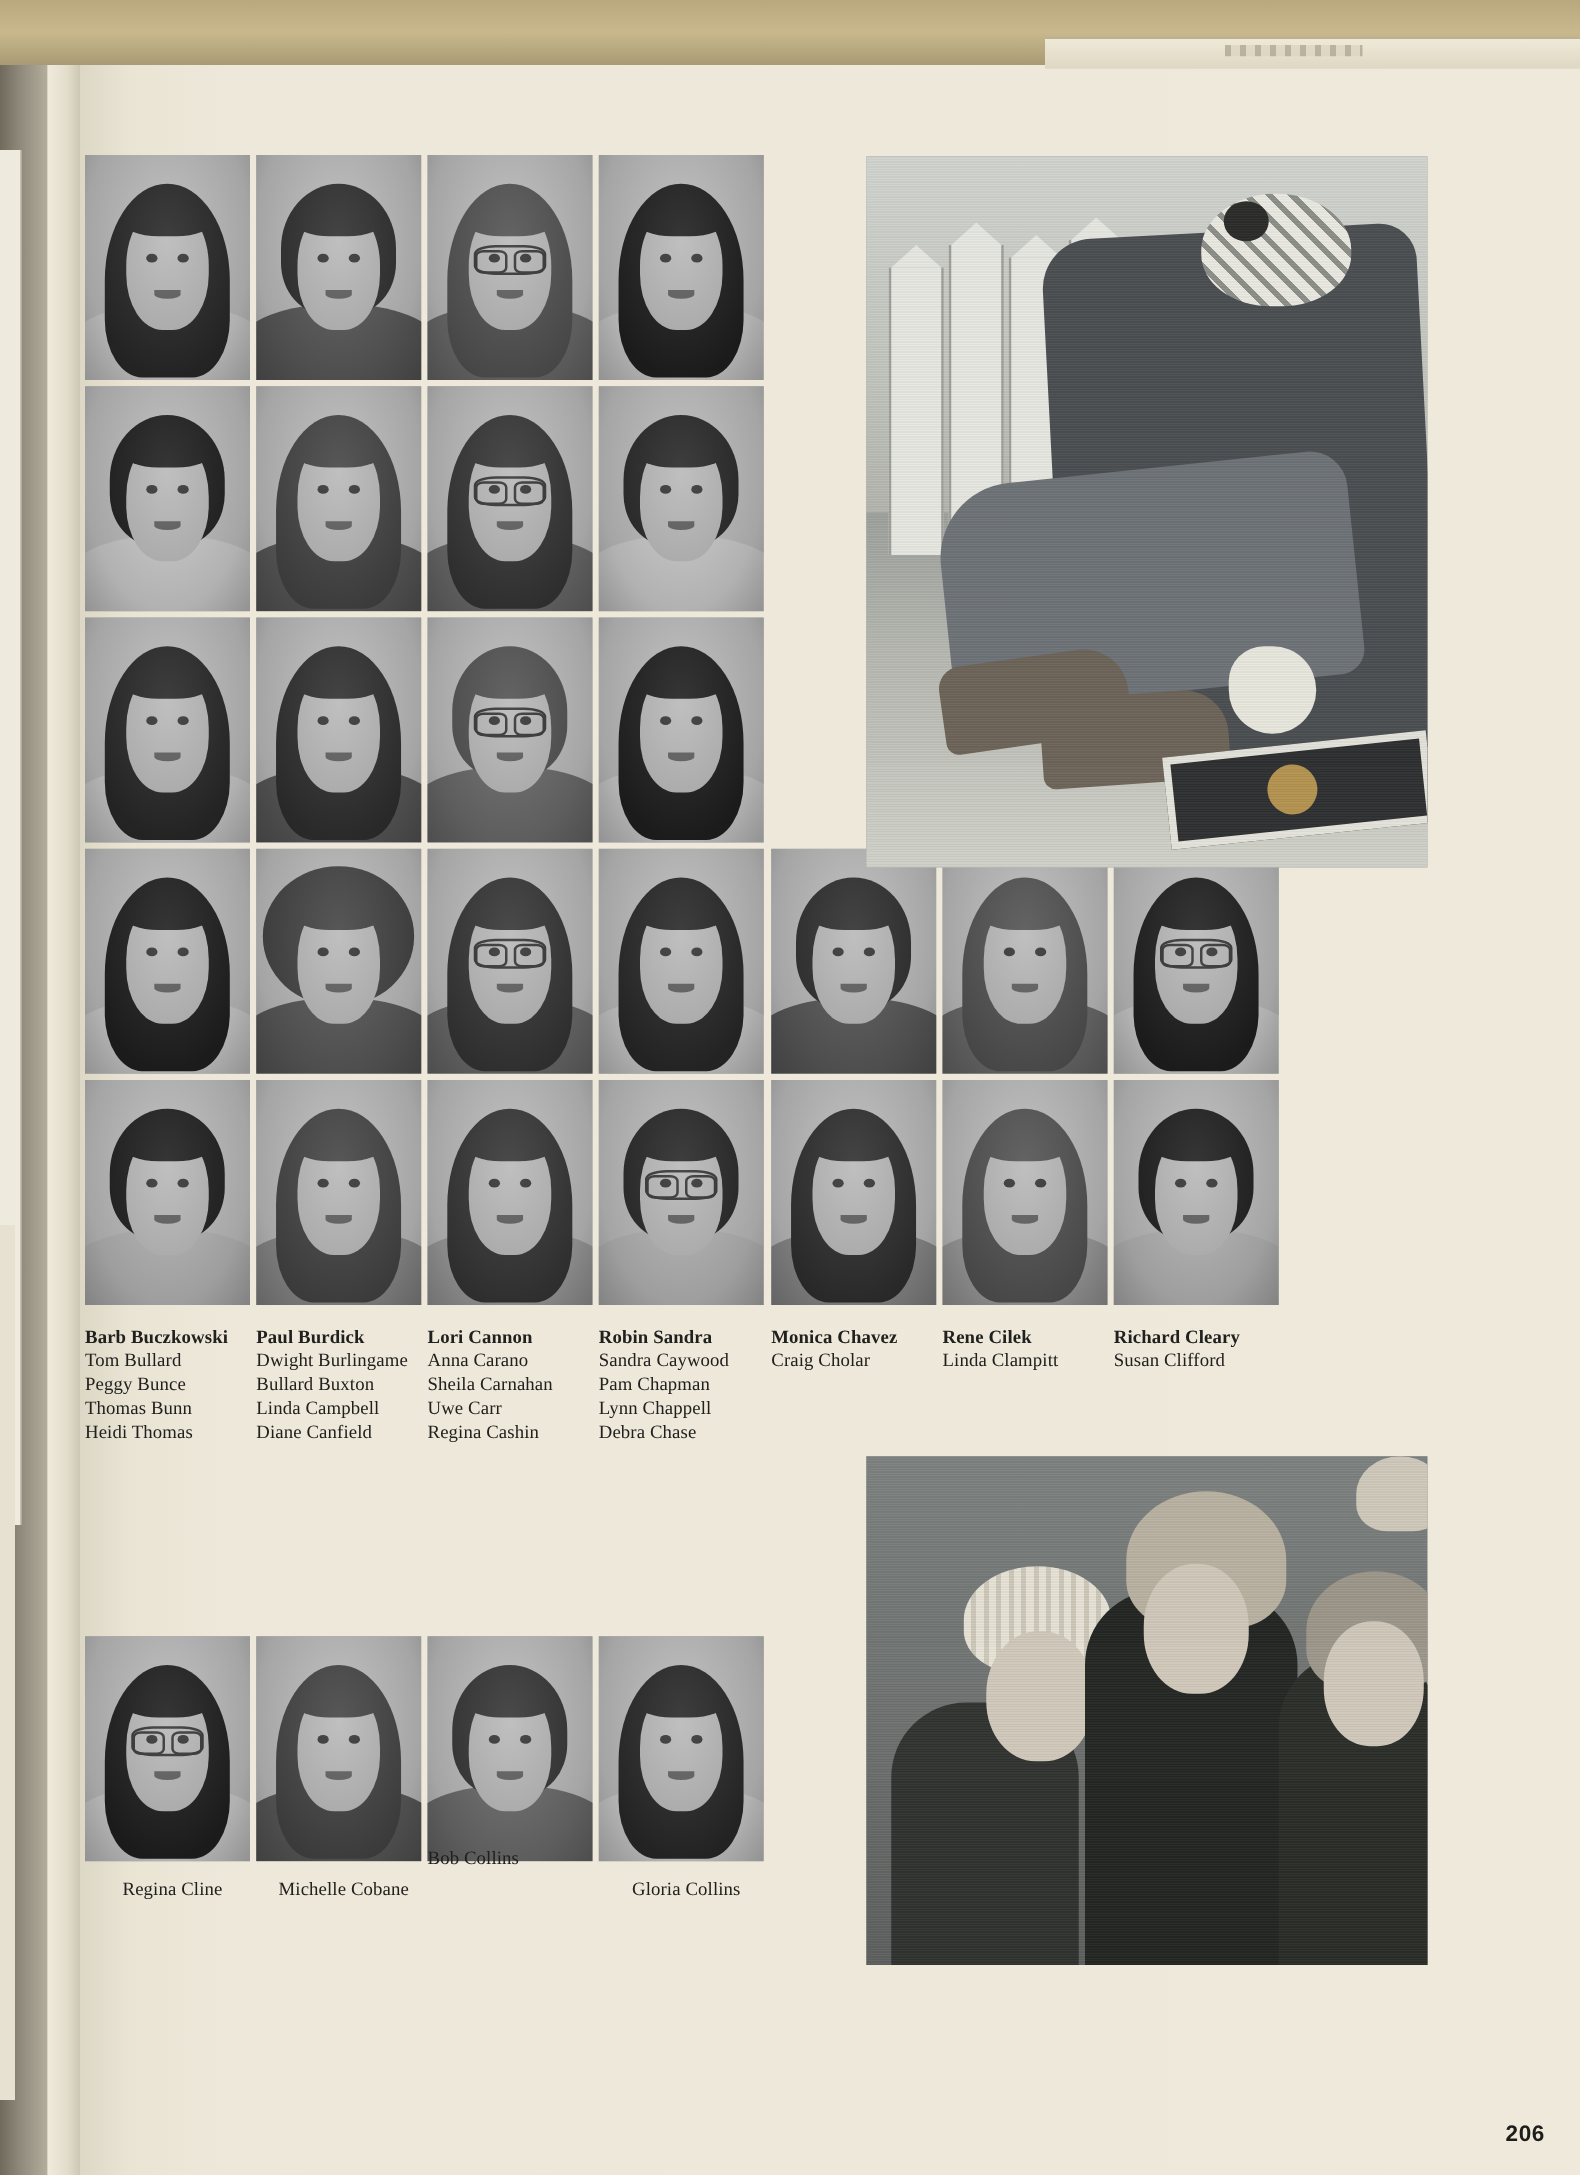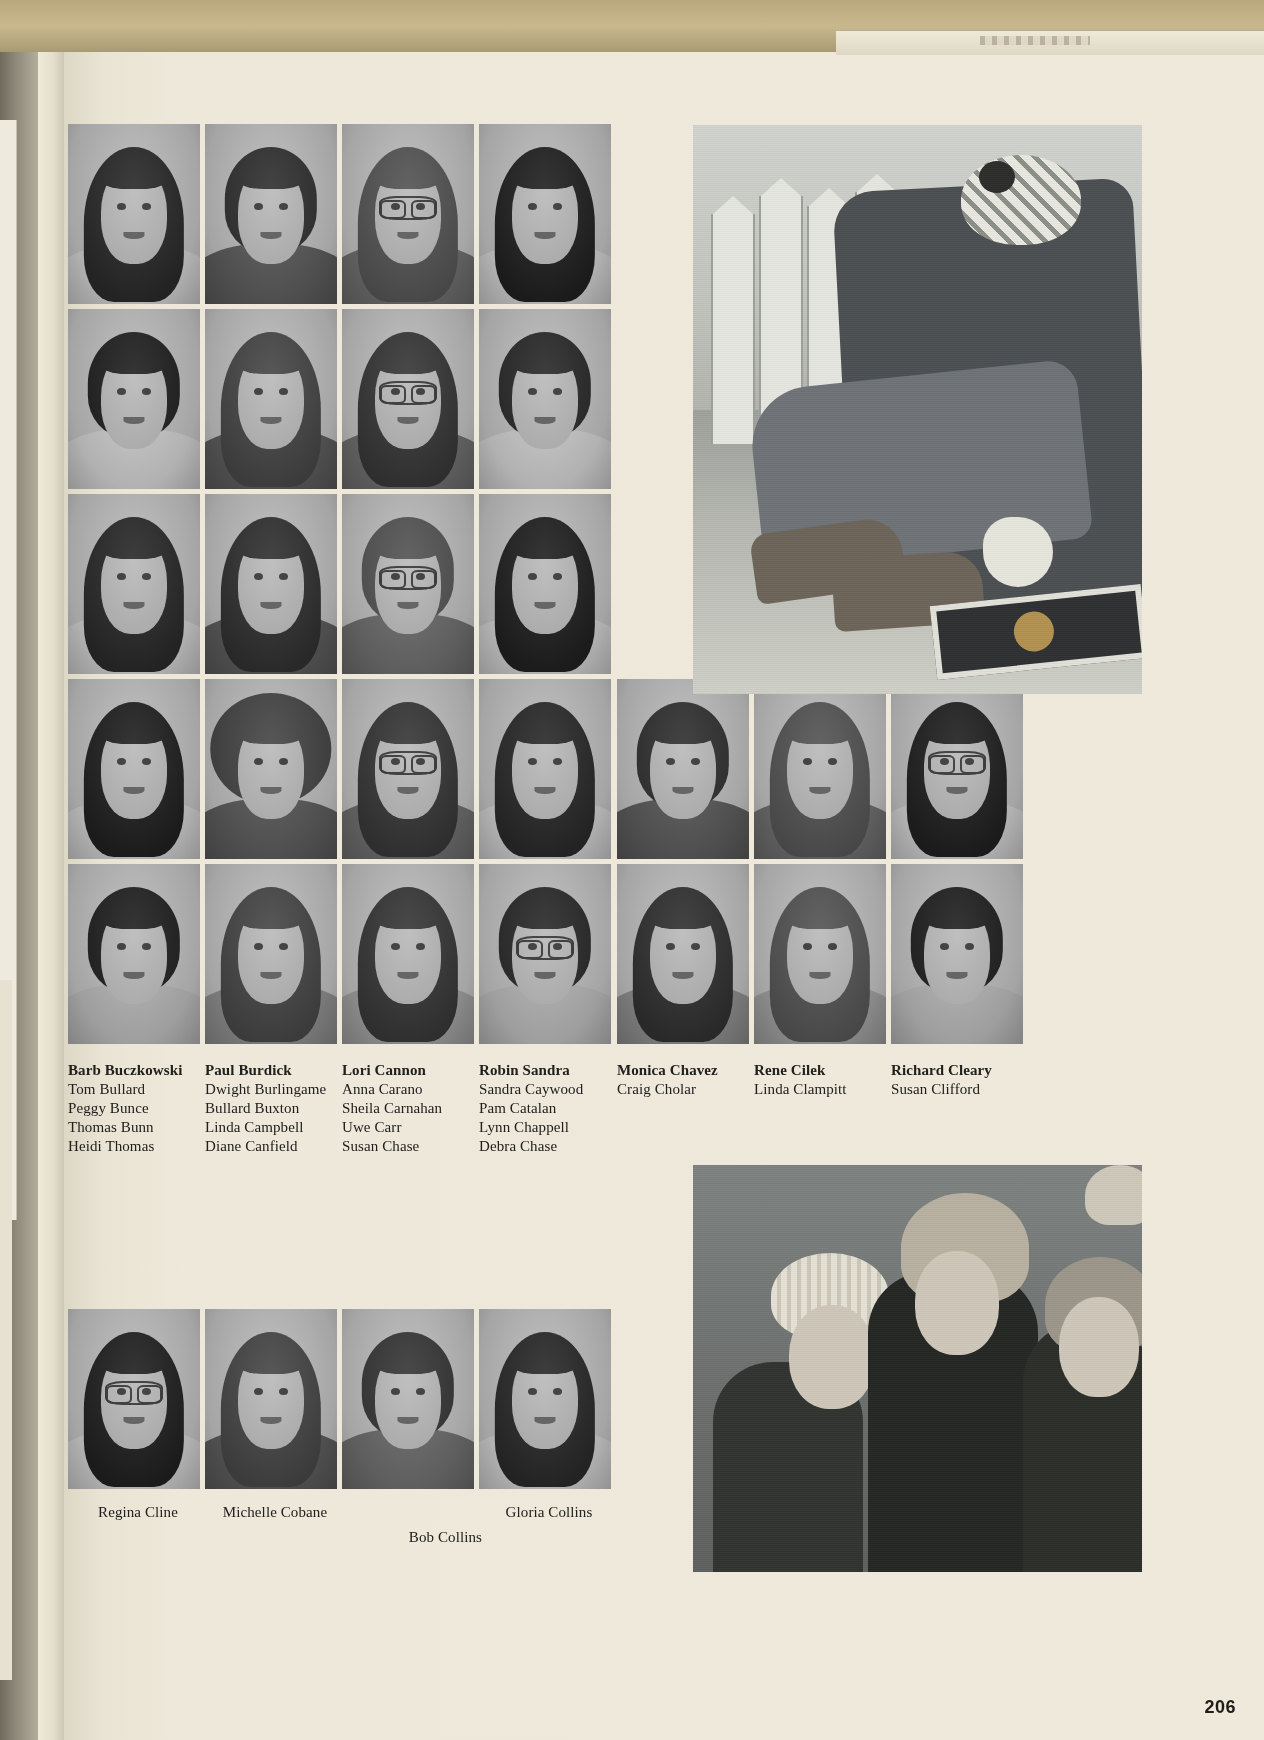--- a/index.html
+++ b/index.html
@@ -581,46 +581,46 @@
           <div>Dwight Burlingame</div>
           <div>Bullard Buxton</div>
           <div>Linda Campbell</div>
           <div>Diane Canfield</div>
         </div>
         <div class="caption" style="left: 278px; top: 1009px; width: 140px;">
           <div class="hdr">Lori Cannon</div>
           <div>Anna Carano</div>
           <div>Sheila Carnahan</div>
           <div>Uwe Carr</div>
-          <div>Susan Chase</div>
+          <div>Regina Cashin</div>
         </div>
         <div class="caption" style="left: 415px; top: 1009px; width: 140px;">
           <div class="hdr">Robin Sandra</div>
           <div>Sandra Caywood</div>
-          <div>Pam Catalan</div>
+          <div>Pam Chapman</div>
           <div>Lynn Chappell</div>
           <div>Debra Chase</div>
         </div>
         <div class="caption" style="left: 553px; top: 1009px; width: 140px;">
           <div class="hdr">Monica Chavez</div>
           <div>Craig Cholar</div>
         </div>
         <div class="caption" style="left: 690px; top: 1009px; width: 140px;">
           <div class="hdr">Rene Cilek</div>
           <div>Linda Clampitt</div>
         </div>
         <div class="caption" style="left: 827px; top: 1009px; width: 140px;">
           <div class="hdr">Richard Cleary</div>
           <div>Susan Clifford</div>
         </div>
       </div>
     <div id="bottom-captions">
         <div class="caption hdr" style="left: 4px; top: 1451px; width: 140px; text-align: center;">Regina Cline</div>
         <div class="caption hdr" style="left: 141px; top: 1451px; width: 140px; text-align: center;">Michelle Cobane</div>
-        <div class="caption hdr" style="left: 278px; top: 1476px; width: 140px; text-align: right;">Bob Collins</div>
+        <div class="caption hdr" style="left: 278px; top: 1426px; width: 140px; text-align: left;">Bob Collins</div>
         <div class="caption hdr" style="left: 415px; top: 1451px; width: 140px; text-align: center;">Gloria Collins</div>
       </div>
 
     <div class="folio">206</div>
   </div>
 
   <div class="top-bar"></div>
   <div class="top-bar-right"></div>
   <div class="top-bar-notch"></div>
   <div class="left-sliver"></div>

